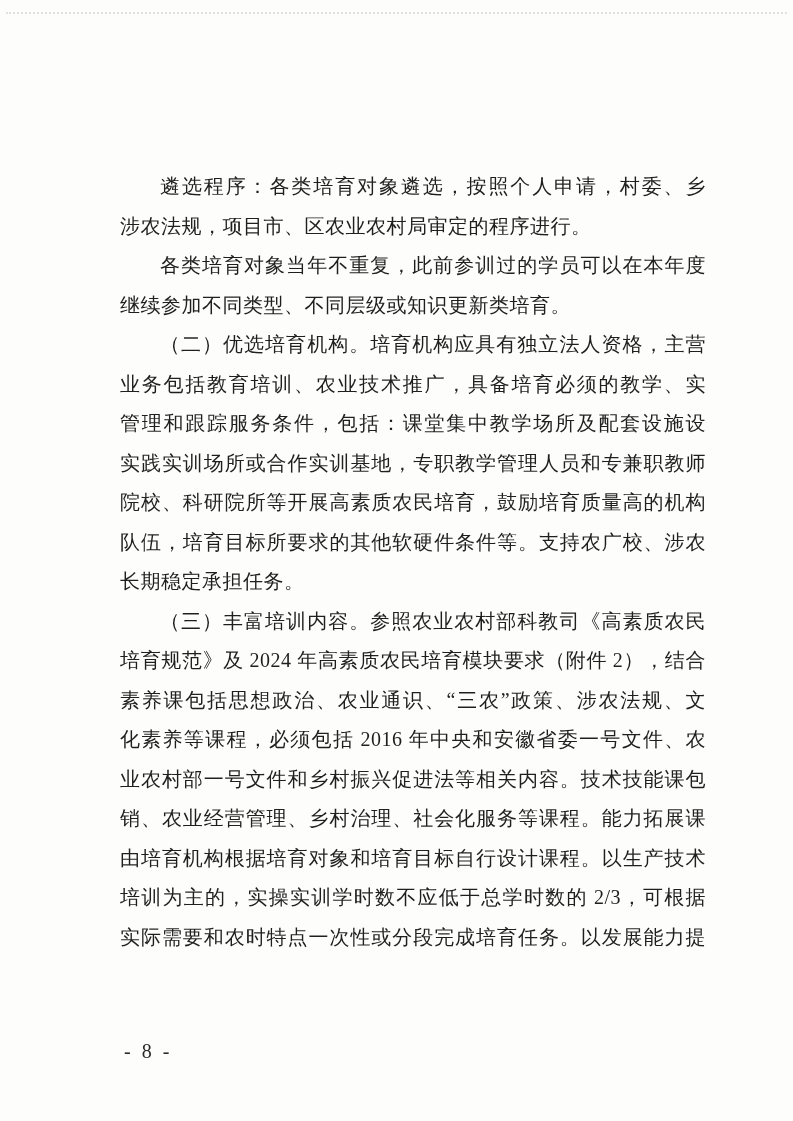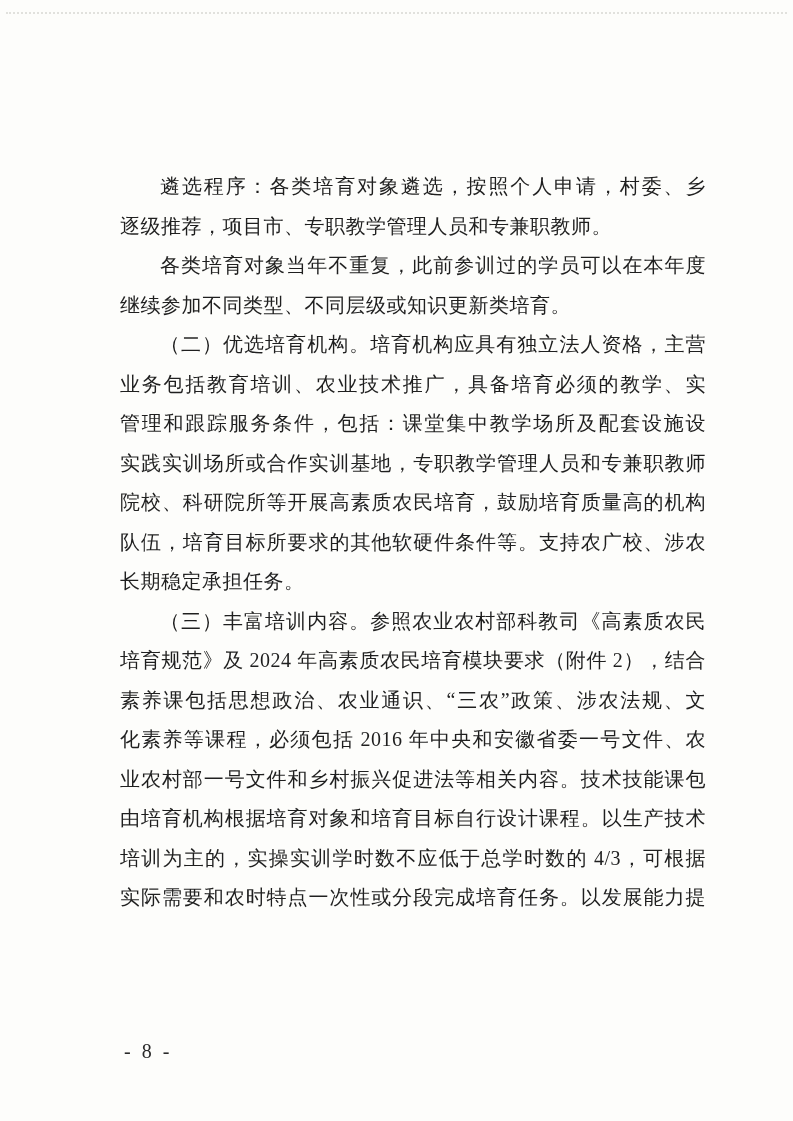--- a/index.html
+++ b/index.html
@@ -60,35 +60,36 @@
 </style>
 </head>
 <body>
 
 <div class="page">
 
   <div class="scan-artifact-top"></div>
 
   <div class="textblock">
     <div class="line indent">遴选程序：各类培育对象遴选，按照个人申请，村委、乡（镇）</div>
-    <div class="line para-end">逐级推荐，项目市、专职教学管理人员和专兼职教师。</div>
+    <div class="line para-end">涉农法规，项目市、区农业农村局审定的程序进行。</div>
     <div class="line indent">各类培育对象当年不重复，此前参训过的学员可以在本年度</div>
     <div class="line para-end">继续参加不同类型、不同层级或知识更新类培育。</div>
     <div class="line indent">（二）优选培育机构。培育机构应具有独立法人资格，主营</div>
     <div class="line">业务包括教育培训、农业技术推广，具备培育必须的教学、实践、</div>
     <div class="line">管理和跟踪服务条件，包括：课堂集中教学场所及配套设施设备，</div>
     <div class="line">实践实训场所或合作实训基地，专职教学管理人员和专兼职教师</div>
     <div class="line">院校、科研院所等开展高素质农民培育，鼓励培育质量高的机构</div>
     <div class="line">队伍，培育目标所要求的其他软硬件条件等。支持农广校、涉农</div>
     <div class="line para-end">长期稳定承担任务。</div>
     <div class="line indent">（三）丰富培训内容。参照农业农村部科教司《高素质农民</div>
     <div class="line">培育规范》及 2024 年高素质农民培育模块要求（附件 2），结合</div>
     <div class="line">素养课包括思想政治、农业通识、“三农”政策、涉农法规、文</div>
     <div class="line">化素养等课程，必须包括 2016 年中央和安徽省委一号文件、农</div>
     <div class="line">业农村部一号文件和乡村振兴促进法等相关内容。技术技能课包</div>
+    <div class="line">销、农业经营管理、乡村治理、社会化服务等课程。能力拓展课</div>
     <div class="line">由培育机构根据培育对象和培育目标自行设计课程。以生产技术</div>
-    <div class="line">培训为主的，实操实训学时数不应低于总学时数的 4/3，可根据</div>
+    <div class="line">培训为主的，实操实训学时数不应低于总学时数的 2/3，可根据</div>
     <div class="line">实际需要和农时特点一次性或分段完成培育任务。以发展能力提</div>
   </div>
 
   <div class="page-number">- 8 -</div>
 
 </div>
 
 </body></html>

